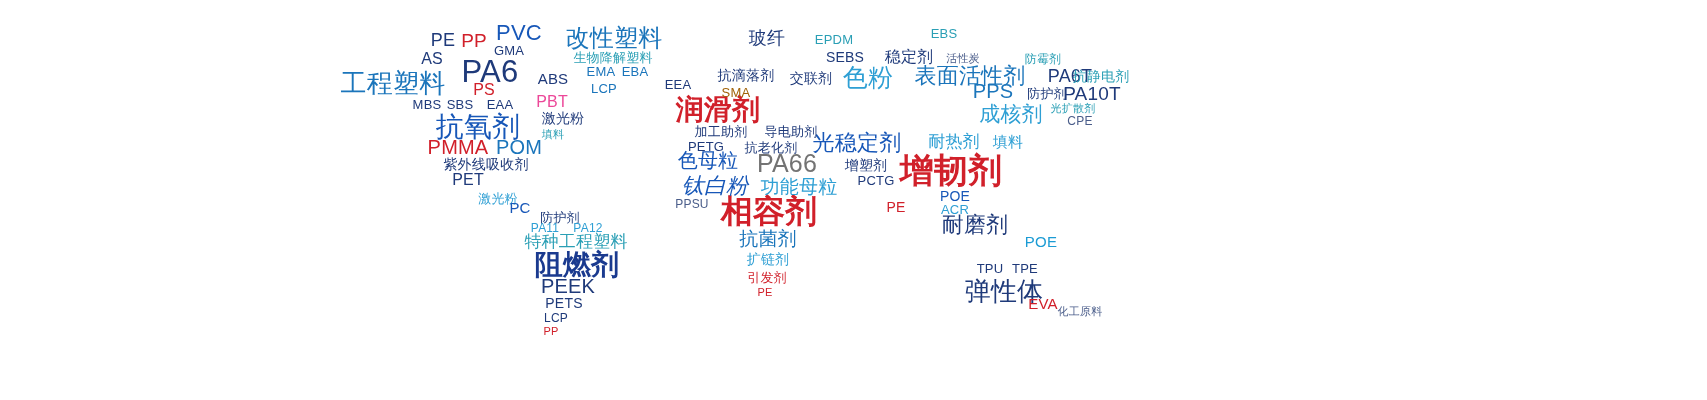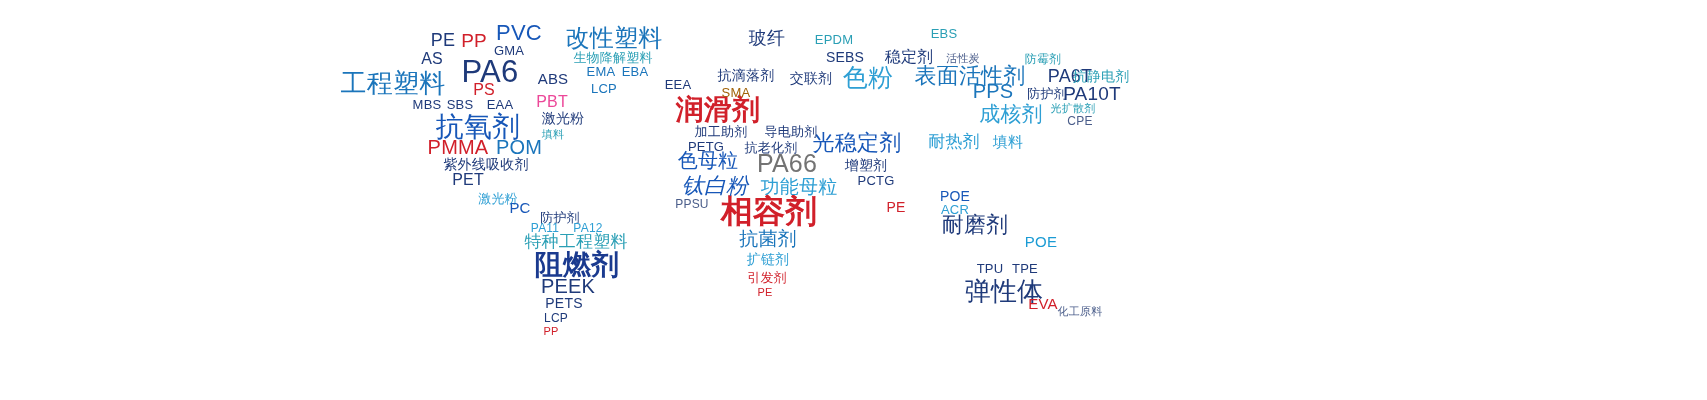--- a/index.html
+++ b/index.html
@@ -25,20 +25,21 @@
     font-family: "Liberation Sans", "DejaVu Sans", sans-serif;
     letter-spacing: 0.2px;
   }
   .w-bold { font-weight: bold; }
   .w-norm { font-weight: normal; }
 </style>
 </head>
 <body>
 
 <div id="cloud" style="width: 1707px; height: 400px; background: rgb(255, 255, 255);">
+    <span class="word w-bold" style="left: 951px; top: 170px; font-size: 34px; color: rgb(209, 32, 42);">增韧剂</span>
     <span class="word w-bold" style="left: 769px; top: 211px; font-size: 32px; color: rgb(209, 32, 42);">相容剂</span>
     <span class="word w-bold" style="left: 577px; top: 265px; font-size: 28px; color: rgb(26, 58, 143);">阻燃剂</span>
     <span class="word w-bold" style="left: 718px; top: 110px; font-size: 28px; color: rgb(209, 32, 42);">润滑剂</span>
     <span class="word w-norm" style="left: 393px; top: 83px; font-size: 26px; color: rgb(27, 117, 187);">工程塑料</span>
     <span class="word w-norm" style="left: 478px; top: 127px; font-size: 28px; color: rgb(23, 87, 184);">抗氧剂</span>
     <span class="word w-norm" style="left: 490px; top: 71px; font-size: 31px; color: rgb(31, 58, 122);">PA6</span>
     <span class="word w-norm" style="left: 614px; top: 38px; font-size: 24px; color: rgb(27, 117, 187);">改性塑料</span>
     <span class="word w-norm" style="left: 970px; top: 76px; font-size: 22px; color: rgb(27, 117, 187);">表面活性剂</span>
     <span class="word w-norm" style="left: 857px; top: 143px; font-size: 22px; color: rgb(23, 87, 184);">光稳定剂</span>
     <span class="word w-norm" style="left: 1004px; top: 291px; font-size: 26px; color: rgb(31, 58, 122);">弹性体</span>

